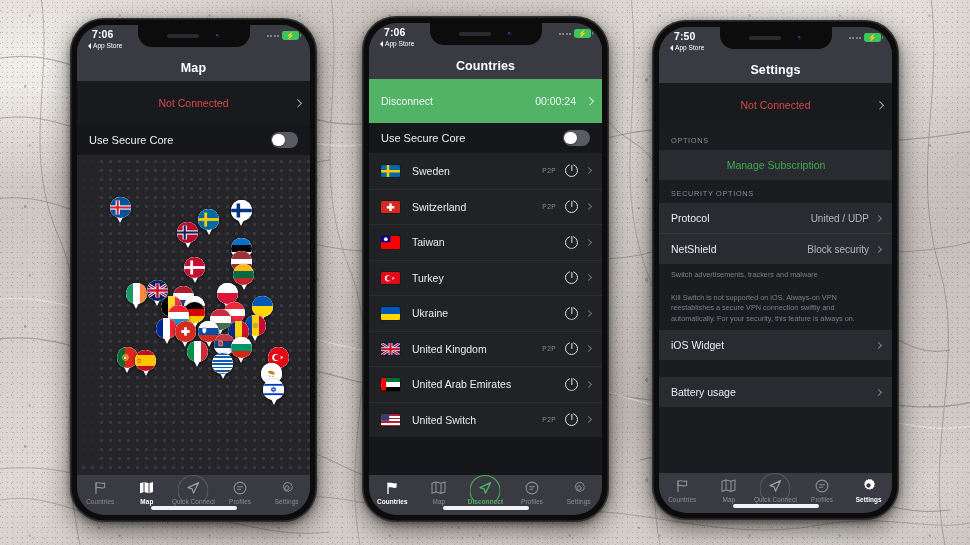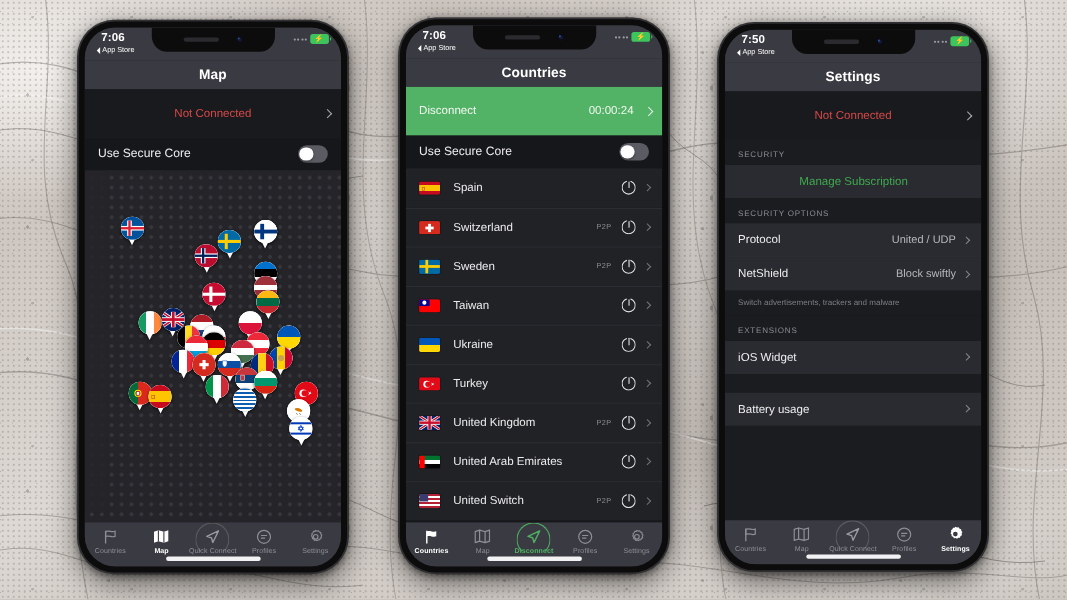--- a/index.html
+++ b/index.html
@@ -698,29 +698,29 @@
       <span class="lbl">Use Secure Core</span>
       <span class="tgl">
           <i class="knob"></i>
         </span>
     </div>
 
     <div class="listwrap">
       <div id="country-rows">
           <div class="crow">
             <span class="flag">
-              <div style="position: relative; background: linear-gradient(rgb(198, 11, 30) 0px, rgb(198, 11, 30) 25%, rgb(255, 196, 0) 25%, rgb(255, 196, 0) 75%, rgb(198, 11, 30) 75%);">
-                <svg viewBox="0 0 30 20" style="position:absolute;inset:0;width:100%;height:100%">
-                  <rect x="4" y="8" width="4" height="5" fill="#ad1519" opacity=".85"></rect>
-                  <rect x="4.6" y="8.6" width="2.8" height="3.8" fill="#ffc400"></rect>
-                </svg>
-              </div>
-            </span>
-            <span class="cname">Spain</span>
-            <span class="p2p" style="margin-left: auto;"></span>
+              <div style="position: relative; background: linear-gradient(rgb(0, 106, 167), rgb(0, 106, 167));">
+                <svg viewBox="0 0 30 20" style="position:absolute;inset:0;width:100%;height:100%">
+                  <rect x="9" y="0" width="4" height="20" fill="#fecc00"></rect>
+                  <rect x="0" y="8" width="30" height="4" fill="#fecc00"></rect>
+                </svg>
+              </div>
+            </span>
+            <span class="cname">Sweden</span>
+            <span class="p2p">P2P</span>
             <span class="pwr">
               <i class="ring"></i>
               <i class="stem"></i>
             </span>
             <i class="rchev"></i>
           </div>
           <div class="crow">
             <span class="flag">
               <div style="position: relative; background: linear-gradient(rgb(213, 43, 30), rgb(213, 43, 30));">
                 <svg viewBox="0 0 30 20" style="position:absolute;inset:0;width:100%;height:100%">
@@ -732,75 +732,58 @@
             <span class="cname">Switzerland</span>
             <span class="p2p">P2P</span>
             <span class="pwr">
               <i class="ring"></i>
               <i class="stem"></i>
             </span>
             <i class="rchev"></i>
           </div>
           <div class="crow">
             <span class="flag">
-              <div style="position: relative; background: linear-gradient(rgb(0, 106, 167), rgb(0, 106, 167));">
-                <svg viewBox="0 0 30 20" style="position:absolute;inset:0;width:100%;height:100%">
-                  <rect x="9" y="0" width="4" height="20" fill="#fecc00"></rect>
-                  <rect x="0" y="8" width="30" height="4" fill="#fecc00"></rect>
-                </svg>
-              </div>
-            </span>
-            <span class="cname">Sweden</span>
-            <span class="p2p">P2P</span>
-            <span class="pwr">
-              <i class="ring"></i>
-              <i class="stem"></i>
-            </span>
-            <i class="rchev"></i>
-          </div>
-          <div class="crow">
-            <span class="flag">
               <div style="position: relative; background: linear-gradient(rgb(254, 0, 0), rgb(254, 0, 0));">
                 <svg viewBox="0 0 30 20" style="position:absolute;inset:0;width:100%;height:100%">
                   <rect x="0" y="0" width="15" height="10" fill="#000095"></rect>
                   <circle cx="7.5" cy="5" r="3" fill="#fff"></circle>
                 </svg>
               </div>
             </span>
             <span class="cname">Taiwan</span>
             <span class="p2p" style="margin-left: auto;"></span>
             <span class="pwr">
               <i class="ring"></i>
               <i class="stem"></i>
             </span>
             <i class="rchev"></i>
           </div>
           <div class="crow">
             <span class="flag">
-              <div style="position: relative; background: linear-gradient(rgb(0, 87, 183) 0px, rgb(0, 87, 183) 50%, rgb(255, 215, 0) 50%);"></div>
-            </span>
-            <span class="cname">Ukraine</span>
+              <div style="position: relative; background: linear-gradient(rgb(227, 10, 23), rgb(227, 10, 23));">
+                <svg viewBox="0 0 30 20" style="position:absolute;inset:0;width:100%;height:100%">
+                  <circle cx="11" cy="10" r="5" fill="#fff"></circle>
+                  <circle cx="12.8" cy="10" r="4" fill="#e30a17"></circle>
+                  <path d="M17.5 7.3 l1 2.7 -1 2.7 2.2-1.7 2.3 .1 -1.6-1.1 .6-2.2 -1.9 1.3 Z" fill="#fff"></path>
+                </svg>
+              </div>
+            </span>
+            <span class="cname">Turkey</span>
             <span class="p2p" style="margin-left: auto;"></span>
             <span class="pwr">
               <i class="ring"></i>
               <i class="stem"></i>
             </span>
             <i class="rchev"></i>
           </div>
           <div class="crow">
             <span class="flag">
-              <div style="position: relative; background: linear-gradient(rgb(227, 10, 23), rgb(227, 10, 23));">
-                <svg viewBox="0 0 30 20" style="position:absolute;inset:0;width:100%;height:100%">
-                  <circle cx="11" cy="10" r="5" fill="#fff"></circle>
-                  <circle cx="12.8" cy="10" r="4" fill="#e30a17"></circle>
-                  <path d="M17.5 7.3 l1 2.7 -1 2.7 2.2-1.7 2.3 .1 -1.6-1.1 .6-2.2 -1.9 1.3 Z" fill="#fff"></path>
-                </svg>
-              </div>
-            </span>
-            <span class="cname">Turkey</span>
+              <div style="position: relative; background: linear-gradient(rgb(0, 87, 183) 0px, rgb(0, 87, 183) 50%, rgb(255, 215, 0) 50%);"></div>
+            </span>
+            <span class="cname">Ukraine</span>
             <span class="p2p" style="margin-left: auto;"></span>
             <span class="pwr">
               <i class="ring"></i>
               <i class="stem"></i>
             </span>
             <i class="rchev"></i>
           </div>
           <div class="crow">
             <span class="flag">
               <div style="position: relative; background: linear-gradient(rgb(1, 33, 105), rgb(1, 33, 105));">
@@ -936,40 +919,40 @@
     </div>
 
     <div class="navbar">Settings</div>
 
     <div class="conn-bar disconnected">
       <span class="c-label">Not Connected</span>
       <i class="chev"></i>
     </div>
 
     <div class="setwrap">
-      <div class="sec-hdr">SECURITY</div>
+      <div class="sec-hdr">OPTIONS</div>
       <div class="set-row centered">
         <span class="k">Manage Subscription</span>
       </div>
 
       <div class="sec-hdr">SECURITY OPTIONS</div>
       <div class="set-row">
         <span class="k">Protocol</span>
         <span class="v">United / UDP</span>
         <i class="rchev"></i>
       </div>
       <div class="set-divline"></div>
       <div class="set-row">
         <span class="k">NetShield</span>
-        <span class="v">Block swiftly</span>
+        <span class="v">Block security</span>
         <i class="rchev"></i>
       </div>
       <div class="set-note">Switch advertisements, trackers and malware</div>
-
-      <div class="sec-hdr">EXTENSIONS</div>
+      <div class="set-note">Kill Switch is not supported on iOS. Always-on VPN reestablishes a secure VPN connection swiftly and automatically. For your security, this feature is always on.</div>
+
       <div class="set-row">
         <span class="k">iOS Widget</span>
         <i class="rchev" style="margin-left:auto"></i>
       </div>
       <div class="set-gap" style="height:17px"></div>
       <div class="set-row">
         <span class="k">Battery usage</span>
         <i class="rchev" style="margin-left:auto"></i>
       </div>
       <div class="set-gap" style="flex:1"></div>

